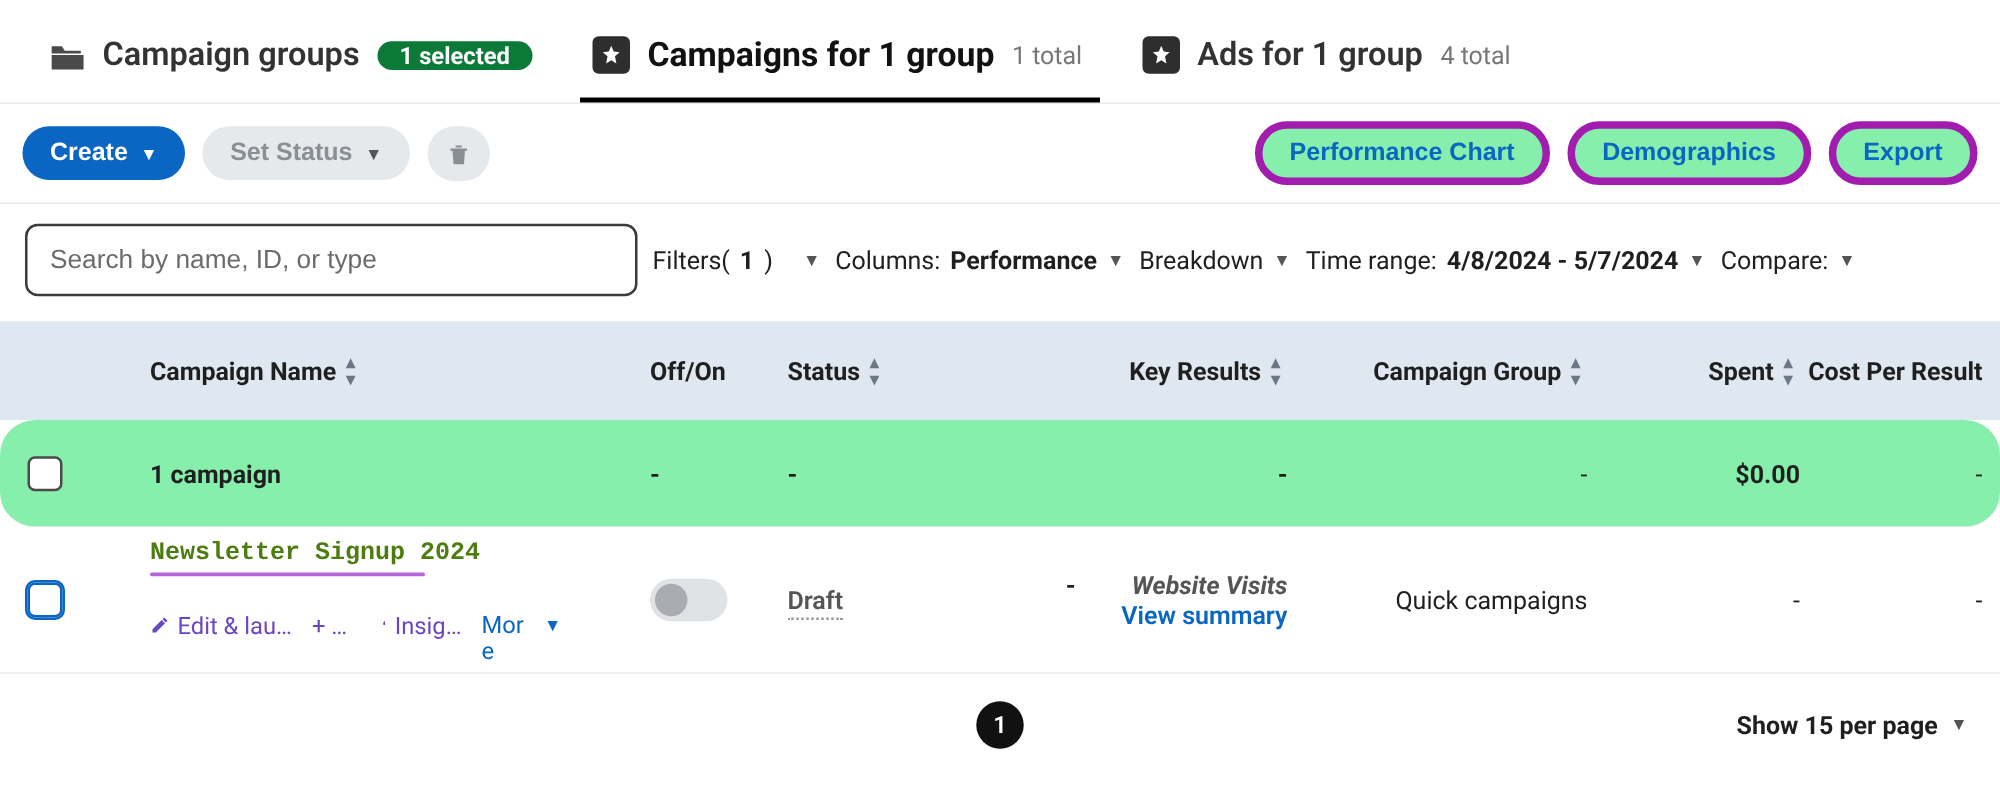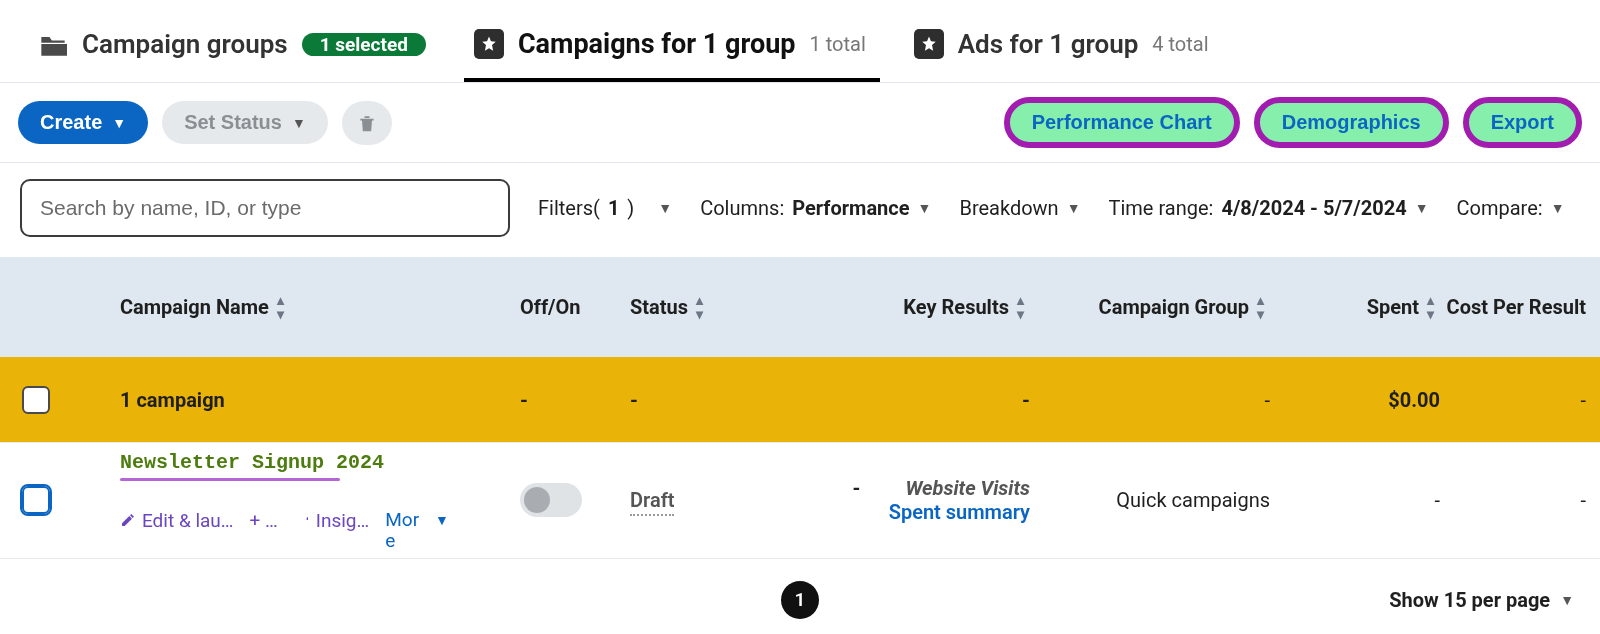--- a/index.html
+++ b/index.html
@@ -89,21 +89,21 @@
     width:50px; height:44px;
     border-radius:999px;
     display:flex;align-items:center;justify-content:center;
     cursor:pointer;
   }
   .toolbar-right { margin-left:auto; display:flex; gap:14px; }
 
   
   .filterbar {
     display:flex;
-    gap:28px;
+    gap:12px;
     padding:16px 20px 20px 20px;
   }
   .search {
     width:490px;
     height:58px;
     border:2px solid #3b3b3b;
     border-radius:10px;
     padding:0 18px;
     font-size:21px;
     color:#555;
@@ -119,37 +119,37 @@
   .fcontrol .muted{ color:#1f1f1f; }
   .fcontrol .bold{ font-weight:700; }
   .caret { font-size:14px; color:#555; }
 
   
   .thead {
     background:#dfe8f0;
     display:grid;
     grid-template-columns: 120px 400px 110px 200px 200px 240px 170px 160px;
     align-items:center;
-    height:100px;
+    height:79px;
     font-size:20px;
     font-weight:700;
   }
   .th { display:flex; align-items:center; gap:8px; }
   .th.right{ justify-content:flex-end; padding-right:6px;}
   .sorter { font-size:14px; color:#6b7785; line-height:1; display:flex; flex-direction:column;}
 
   .trow {
     display:grid;
     grid-template-columns: 120px 400px 110px 200px 200px 240px 170px 160px;
     align-items:center;
     min-height:86px;
     border-bottom:1px solid #e8ebee;
     font-size:20px;
   }
-  .trow.summary { background:#eab308; font-weight:700; }
+  .trow.summary { background:#86efac; font-weight:700;border-radius:28px; }
   .td { padding:6px 0; }
   .td.right{ text-align:right; font-weight:700;}
   .checkbox {
     width:28px; height:28px;
     border:2px solid #4a4a4a;
     border-radius:6px;
     margin-left:22px;
     cursor:pointer;
     background:#fff;
   }
@@ -361,21 +361,21 @@
       </span>
       <span class="caret" style="color:#0a66c2">▼</span>
     </div>
   </div>
   <div class="td">
       <div class="toggle"></div>
     </div>
   <div class="td"><span class="status-draft">Draft</span></div>
   <div class="td right">
     <div><span>-</span> <span class="key-results">Website Visits</span></div>
-    <div class="link">Spent summary</div>
+    <div class="link">View summary</div>
   </div>
   <div class="td right" style="font-weight:400;">Quick campaigns</div>
   <div class="td right" style="font-weight:400;">-</div>
   <div class="td right" style="padding-right:14px;font-weight:400;">-</div>
 </div>
 
 <div class="footer">
   <div class="page-pill">1</div>
   <div class="perpage">
     <span>Show 15 per page</span>

